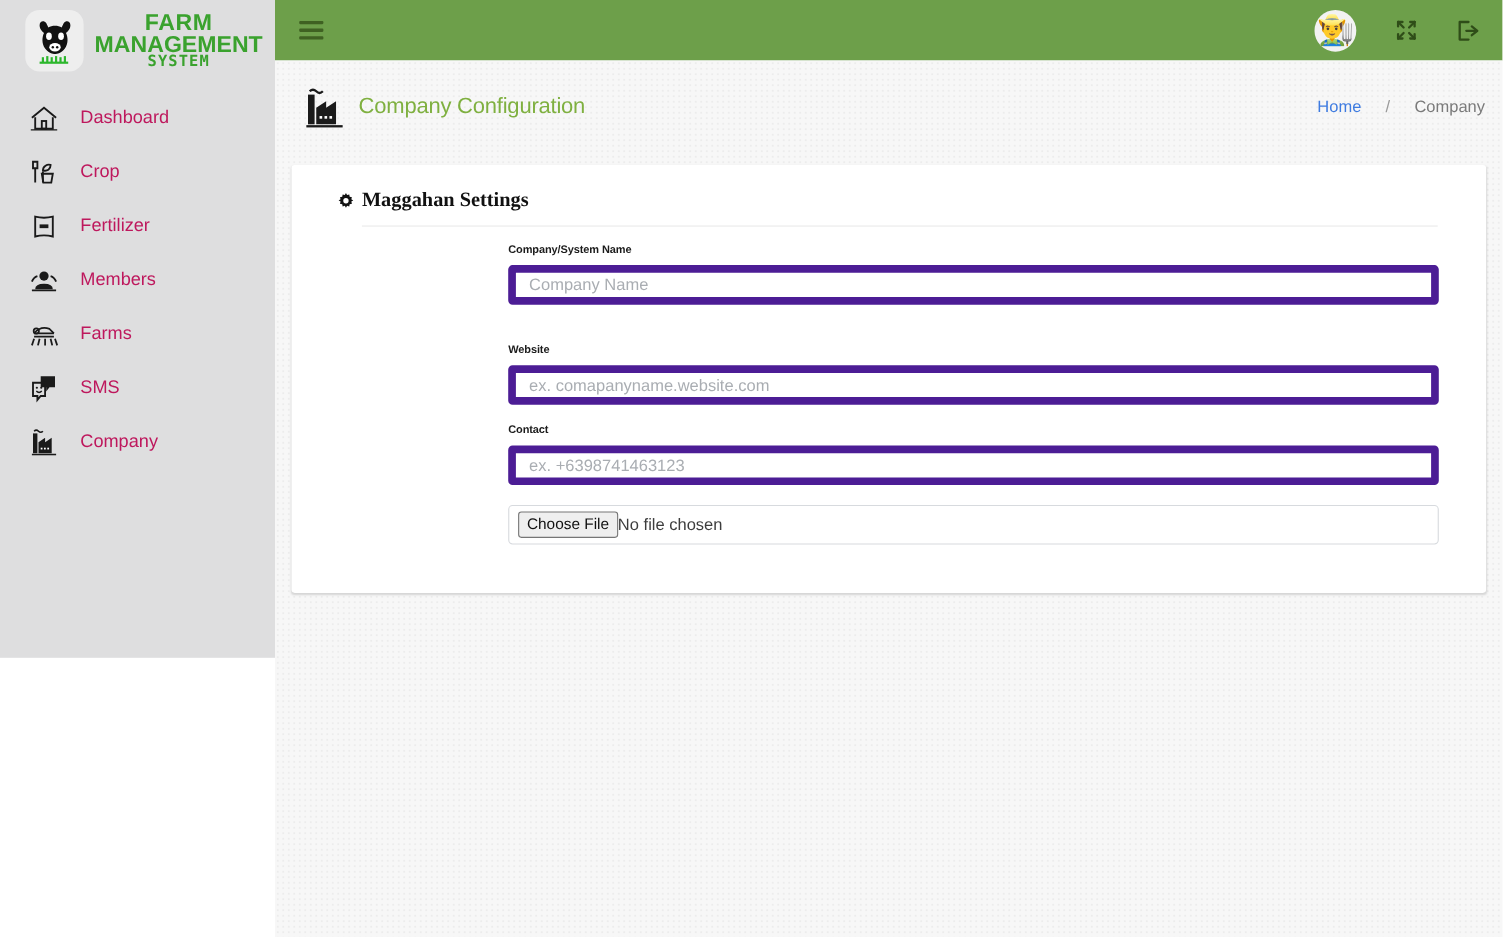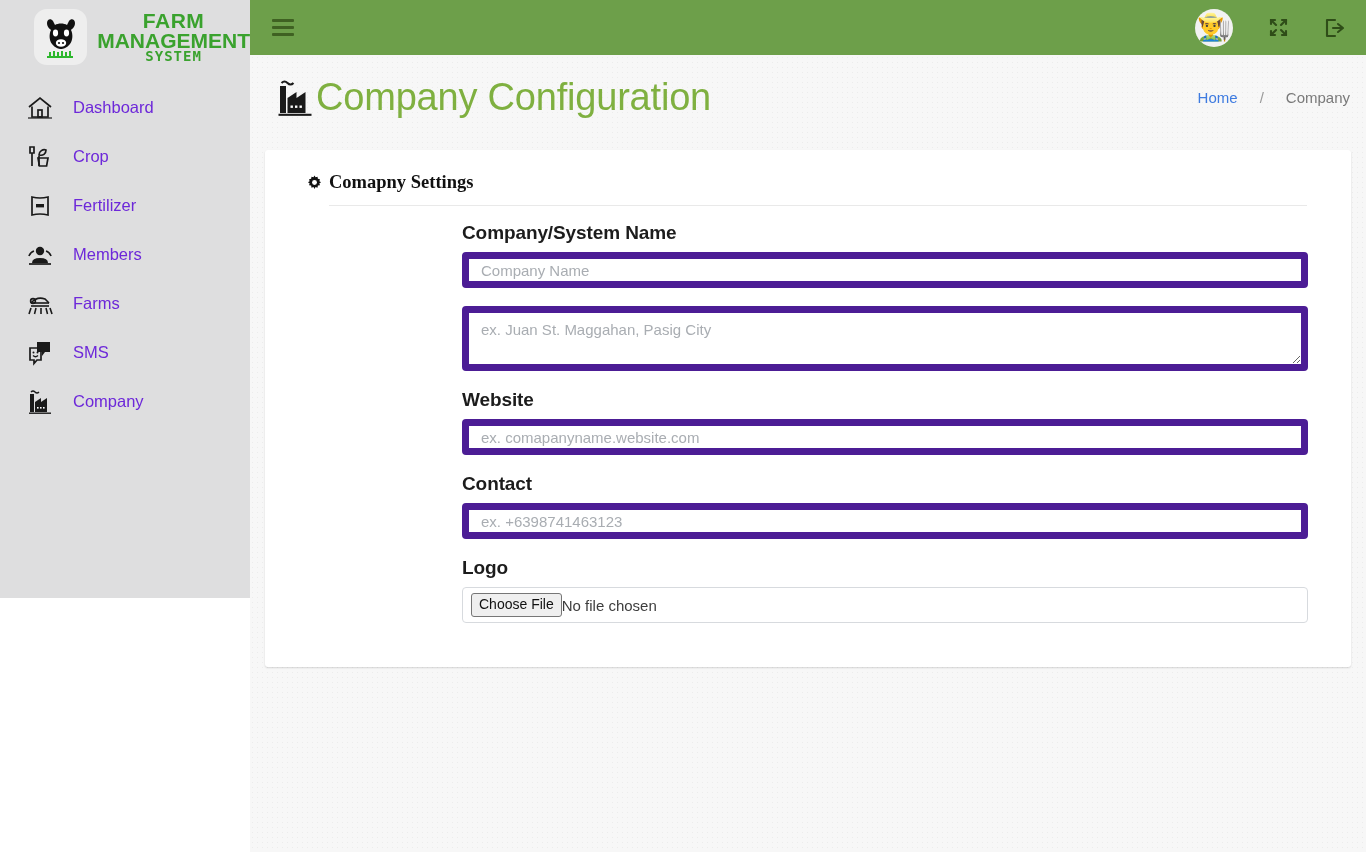--- a/index.html
+++ b/index.html
@@ -16,21 +16,20 @@
   
   #sidebar {
     position: absolute; left: 0; top: 0;
     width: 250px; height: 598px;
     background: #dededf;
   }
   .brand {
     height: 73px;
     display: flex; align-items: center;
     padding-left: 23px;
-    justify-content: flex-end;
   }
   .brand-logo {
     width: 53px; height: 56px;
     background: #eeeeee;
     border-radius: 13px;
     display: flex; align-items: center; justify-content: center;
     flex: none;
   }
   .brand-text {
     margin-left: 10px;
@@ -60,21 +59,21 @@
     text-decoration: none;
   }
   .nav-icon {
     width: 32px; height: 32px;
     flex: none;
     display: flex; align-items: center; justify-content: center;
   }
   .nav-label {
     margin-left: 17px;
     font-size: 16.5px;
-    color: #6d28d9;
+    color: #be185d;
   }
   .nav-item.active .nav-label { color: #7aab4e; }
 
   
   #topbar {
     position: absolute; left: 250px; top: 0;
     width: 1116px; height: 55px;
     background: #6d9f4a;
     display: flex; align-items: center;
   }
@@ -119,21 +118,22 @@
   }
 
   .page-head {
     display: flex; align-items: center;
     height: 85px;
     padding: 0 16px 0 24px;
   }
   .page-title-wrap { display: flex; align-items: center; }
   .page-title-icon { width: 42px; height: 42px; flex: none; }
   .page-title {
-    font-size: 38px;
+    margin-left: 10px;
+    font-size: 20px;
     color: #7fb040;
     font-weight: normal;
     letter-spacing: -0.2px;
   }
   .breadcrumb {
     margin-left: auto;
     font-size: 15px;
     color: #7a7a7a;
     display: flex; align-items: center; gap: 22px;
   }
@@ -167,21 +167,21 @@
   }
 
   .card-body { padding: 16px 22px 26px 22px; }
 
   .form-group { display: flex; align-items: flex-start; margin-bottom: 18px; }
   .form-label-col { width: 175px; flex: none; }
   .form-field-col { flex: 1; padding-right: 21px; }
 
   .field-label {
     display: block;
-    font-size: 19px;
+    font-size: 10px;
     font-weight: bold;
     color: #1c1c1c;
     margin-bottom: 8px;
     letter-spacing: -0.1px;
   }
 
   .inp {
     display: block;
     width: 100%;
     height: 36px;
@@ -480,39 +480,38 @@
     <div class="card">
 
       <div class="card-header">
         <div class="card-header-title">
           <span class="gear">
             <svg width="15" height="15" viewBox="0 0 16 16" fill="#111">
               <path d="M8 0.6 l1.1 1.9 2.1-0.6 0.4 2.2 2.2 0.4 -0.6 2.1 1.9 1.1 -1.9 1.1 0.6 2.1 -2.2 0.4 -0.4 2.2 -2.1-0.6 -1.1 1.9 -1.1-1.9 -2.1 0.6 -0.4-2.2 -2.2-0.4 0.6-2.1 -1.9-1.1 1.9-1.1 -0.6-2.1 2.2-0.4 0.4-2.2 2.1 0.6 z"></path>
               <circle cx="8" cy="8" r="2.6" fill="#fff"></circle>
             </svg>
           </span>
-          <span>Comapny Settings</span>
+          <span>Maggahan Settings</span>
         </div>
         <div class="card-header-rule"></div>
       </div>
 
       <div class="card-body">
 
         <div class="form-group">
           <div class="form-label-col"></div>
           <div class="form-field-col">
             <label class="field-label">Company/System Name</label>
             <input class="inp" type="text" placeholder="Company Name" style="">
           </div>
         </div>
 
         <div class="form-group">
           <div class="form-label-col"></div>
           <div class="form-field-col">
-            <textarea class="inp" placeholder="ex. Juan St. Maggahan, Pasig City" style=""></textarea>
           </div>
         </div>
 
         <div class="form-group">
           <div class="form-label-col"></div>
           <div class="form-field-col">
             <label class="field-label">Website</label>
             <input class="inp" type="text" placeholder="ex. comapanyname.website.com" style="">
           </div>
         </div>
@@ -521,21 +520,20 @@
           <div class="form-label-col"></div>
           <div class="form-field-col">
             <label class="field-label">Contact</label>
             <input class="inp" type="text" placeholder="ex. +6398741463123" style="">
           </div>
         </div>
 
         <div class="form-group">
           <div class="form-label-col"></div>
           <div class="form-field-col">
-            <label class="field-label">Logo</label>
             <div class="file-wrap">
               <span class="file-btn">Choose File</span>
               <span class="file-name">No file chosen</span>
             </div>
           </div>
         </div>
 
       </div>
 
 

